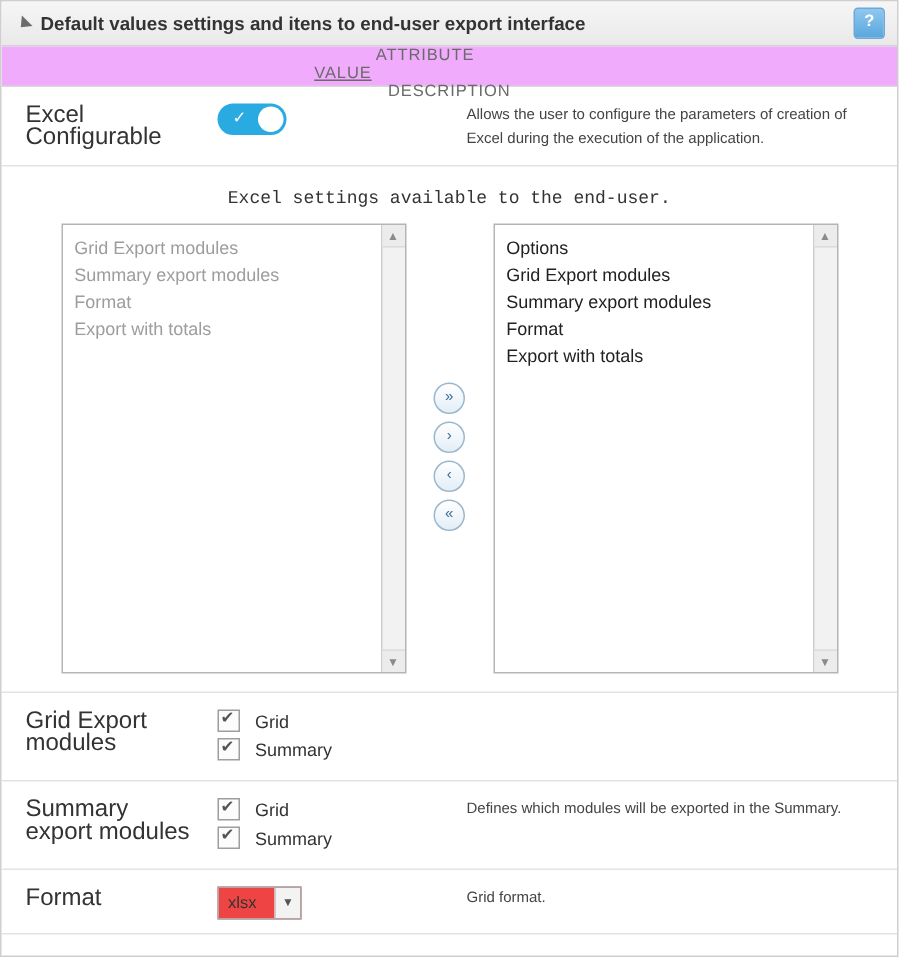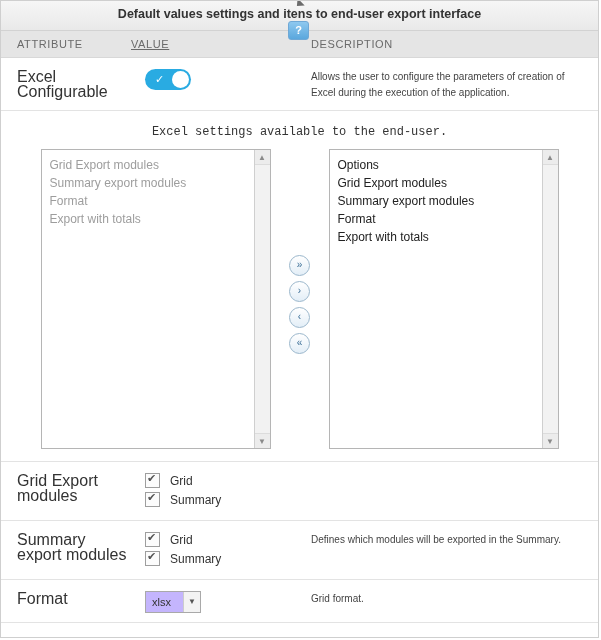--- a/index.html
+++ b/index.html
@@ -23,21 +23,20 @@
   }
   
   .titlebar {
     height: 30px;
     background: linear-gradient(to bottom, #f6f6f6, #e9e9e9);
     border-bottom: 1px solid #d2d2d2;
     display: flex;
     align-items: center;
     padding: 0 6px;
     box-sizing: border-box;
-    flex-direction: column;
   }
   .tri-collapse {
     width: 0; height: 0;
     border-left: 5px solid transparent;
     border-right: 5px solid transparent;
     border-top: 6px solid #6b6b6b;
     margin: 0 6px 0 4px;
     transform: rotate(45deg);
   }
   .title-text {
@@ -62,21 +61,22 @@
   }
   
   .colheader {
     display: flex;
     height: 26px;
     align-items: center;
     border-bottom: 1px solid #d8d8d8;
     color: #6a6a6a;
     font-size: 11px;
     letter-spacing: 0.6px;
-    background: #e5e5e5;
+    background: #f0abfc;
+    flex-direction: column;
   }
   .col-attr { width: 130px; padding-left: 16px; box-sizing: border-box; }
   .col-val  { width: 180px; box-sizing: border-box; text-decoration: underline; }
   .col-desc { flex: 1; box-sizing: border-box; }
 
   
   .row {
     display: flex;
     border-bottom: 1px solid #e3e3e3;
     min-height: 40px;
@@ -239,21 +239,21 @@
   }
   .chklabel {
     font-size: 12px;
     color: #333333;
   }
   
   .sel {
     width: 56px;
     height: 22px;
     border: 1px solid #a9a9a9;
-    background: #c4b5fd;
+    background: #ef4444;
     display: flex;
     align-items: center;
     font-size: 11px;
     color: #333333;
     box-sizing: border-box;
     cursor: pointer;
   }
   .sel .selval { padding-left: 6px; flex: 1; }
   .sel .selarrow {
     width: 17px;

